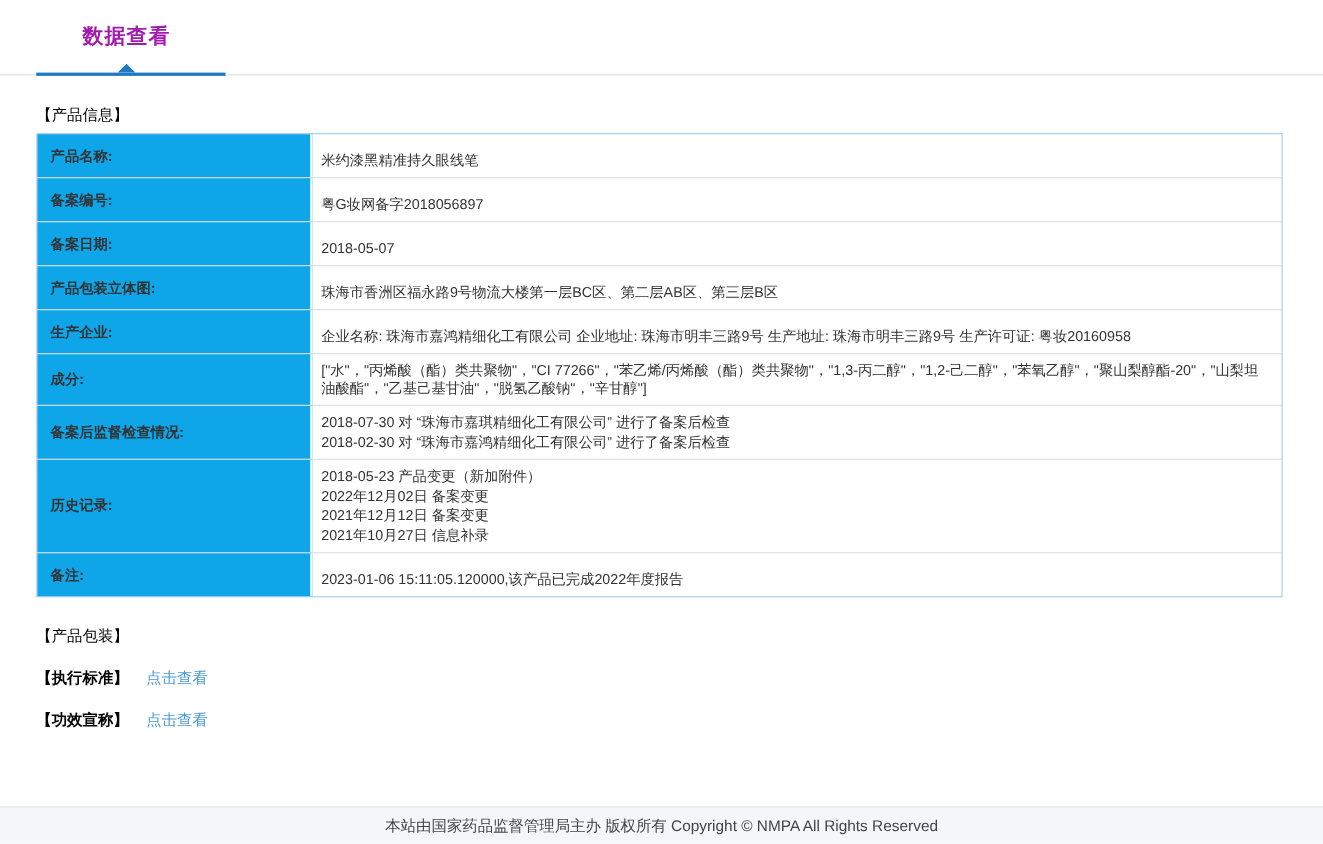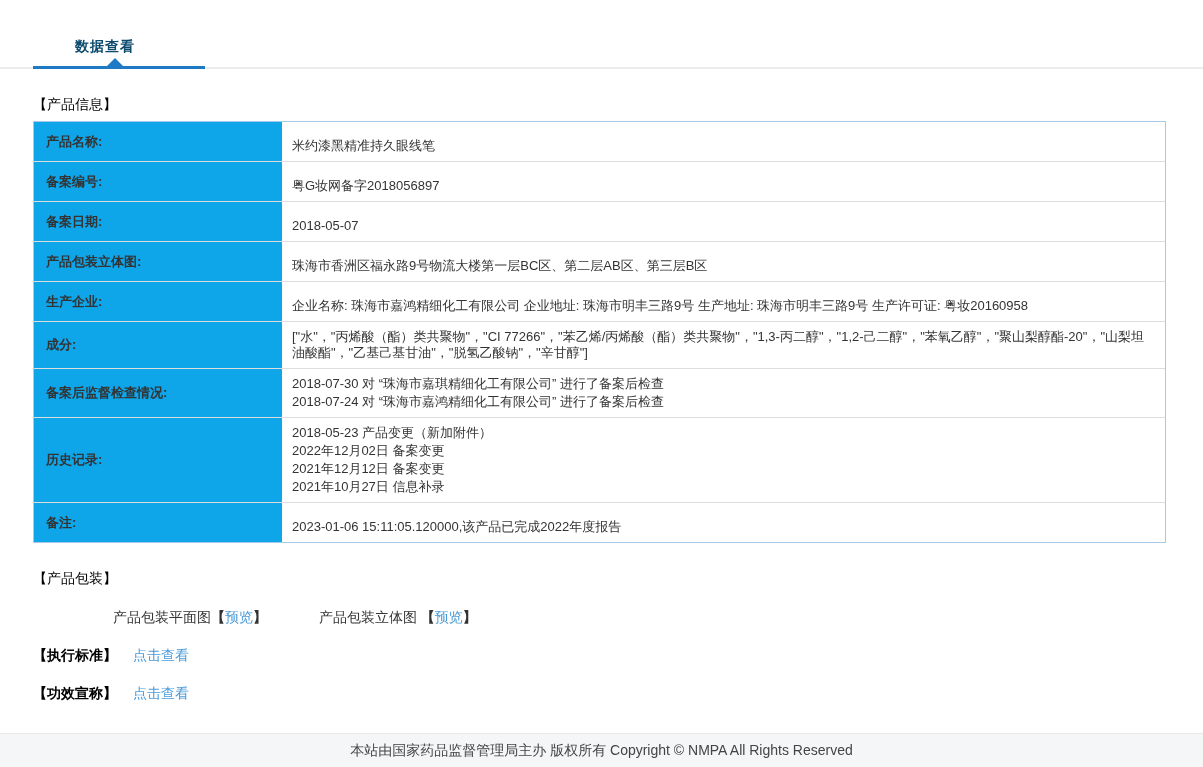--- a/index.html
+++ b/index.html
@@ -9,22 +9,22 @@
     background: #ffffff;
     color: #333333;
     font-family: "Liberation Sans", "DejaVu Sans", sans-serif;
     display: flex; flex-direction: column;
     overflow: hidden;
   }
 
   
   .tabbar { position: relative; height: 69px; border-bottom: 2px solid #ebebeb; flex: none; }
   .tab {
-    position: absolute; left: 75px; top: 38px;
-    font-size: 14px; font-weight: bold; color: #0c4a6e;
+    position: absolute; left: 75px; top: 20px;
+    font-size: 19px; font-weight: bold; color: #a21caf;
     letter-spacing: 1px; cursor: pointer;
   }
   .tab-line {
     position: absolute; left: 33px; bottom: -2px;
     width: 172px; height: 3px; background: #1f7ac6;
   }
   .tab-arrow {
     position: absolute; left: 107px; bottom: 1px;
     width: 0; height: 0;
     border-left: 8px solid transparent;
@@ -134,21 +134,21 @@
       <div class="row">
         <div class="cell-label">成分:</div>
         <div class="cell-value">
           <div>["水"，"丙烯酸（酯）类共聚物"，"CI 77266"，"苯乙烯/丙烯酸（酯）类共聚物"，"1,3-丙二醇"，"1,2-己二醇"，"苯氧乙醇"，"聚山梨醇酯-20"，"山梨坦油酸酯"，"乙基己基甘油"，"脱氢乙酸钠"，"辛甘醇"]</div>
         </div>
       </div>
       <div class="row">
         <div class="cell-label">备案后监督检查情况:</div>
         <div class="cell-value">
           <div>2018-07-30 对 “珠海市嘉琪精细化工有限公司” 进行了备案后检查</div>
-          <div>2018-07-24 对 “珠海市嘉鸿精细化工有限公司” 进行了备案后检查</div>
+          <div>2018-02-30 对 “珠海市嘉鸿精细化工有限公司” 进行了备案后检查</div>
         </div>
       </div>
       <div class="row">
         <div class="cell-label">历史记录:</div>
         <div class="cell-value">
           <div>2018-05-23 产品变更（新加附件）</div>
           <div>2022年12月02日 备案变更</div>
           <div>2021年12月12日 备案变更</div>
           <div>2021年10月27日 信息补录</div>
         </div>
@@ -156,28 +156,20 @@
       <div class="row">
         <div class="cell-label">备注:</div>
         <div class="cell-value">
           <div>2023-01-06 15:11:05.120000,该产品已完成2022年度报告</div>
         </div>
       </div>
     </div>
 
   <div class="section-title">【产品包装】</div>
 
-  <div class="packaging-row">
-    <span class="packaging-item">
-      <span>产品包装平面图</span><span class="bracket">【</span><span class="link">预览</span><span class="bracket">】</span>
-    </span>
-    <span class="packaging-item">
-      <span>产品包装立体图 </span><span class="bracket">【</span><span class="link">预览</span><span class="bracket">】</span>
-    </span>
-  </div>
 
   <div class="inline-section">
     <span class="section-label">【执行标准】</span>
     <span class="link">点击查看</span>
   </div>
 
   <div class="inline-section">
     <span class="section-label">【功效宣称】</span>
     <span class="link">点击查看</span>
   </div>

